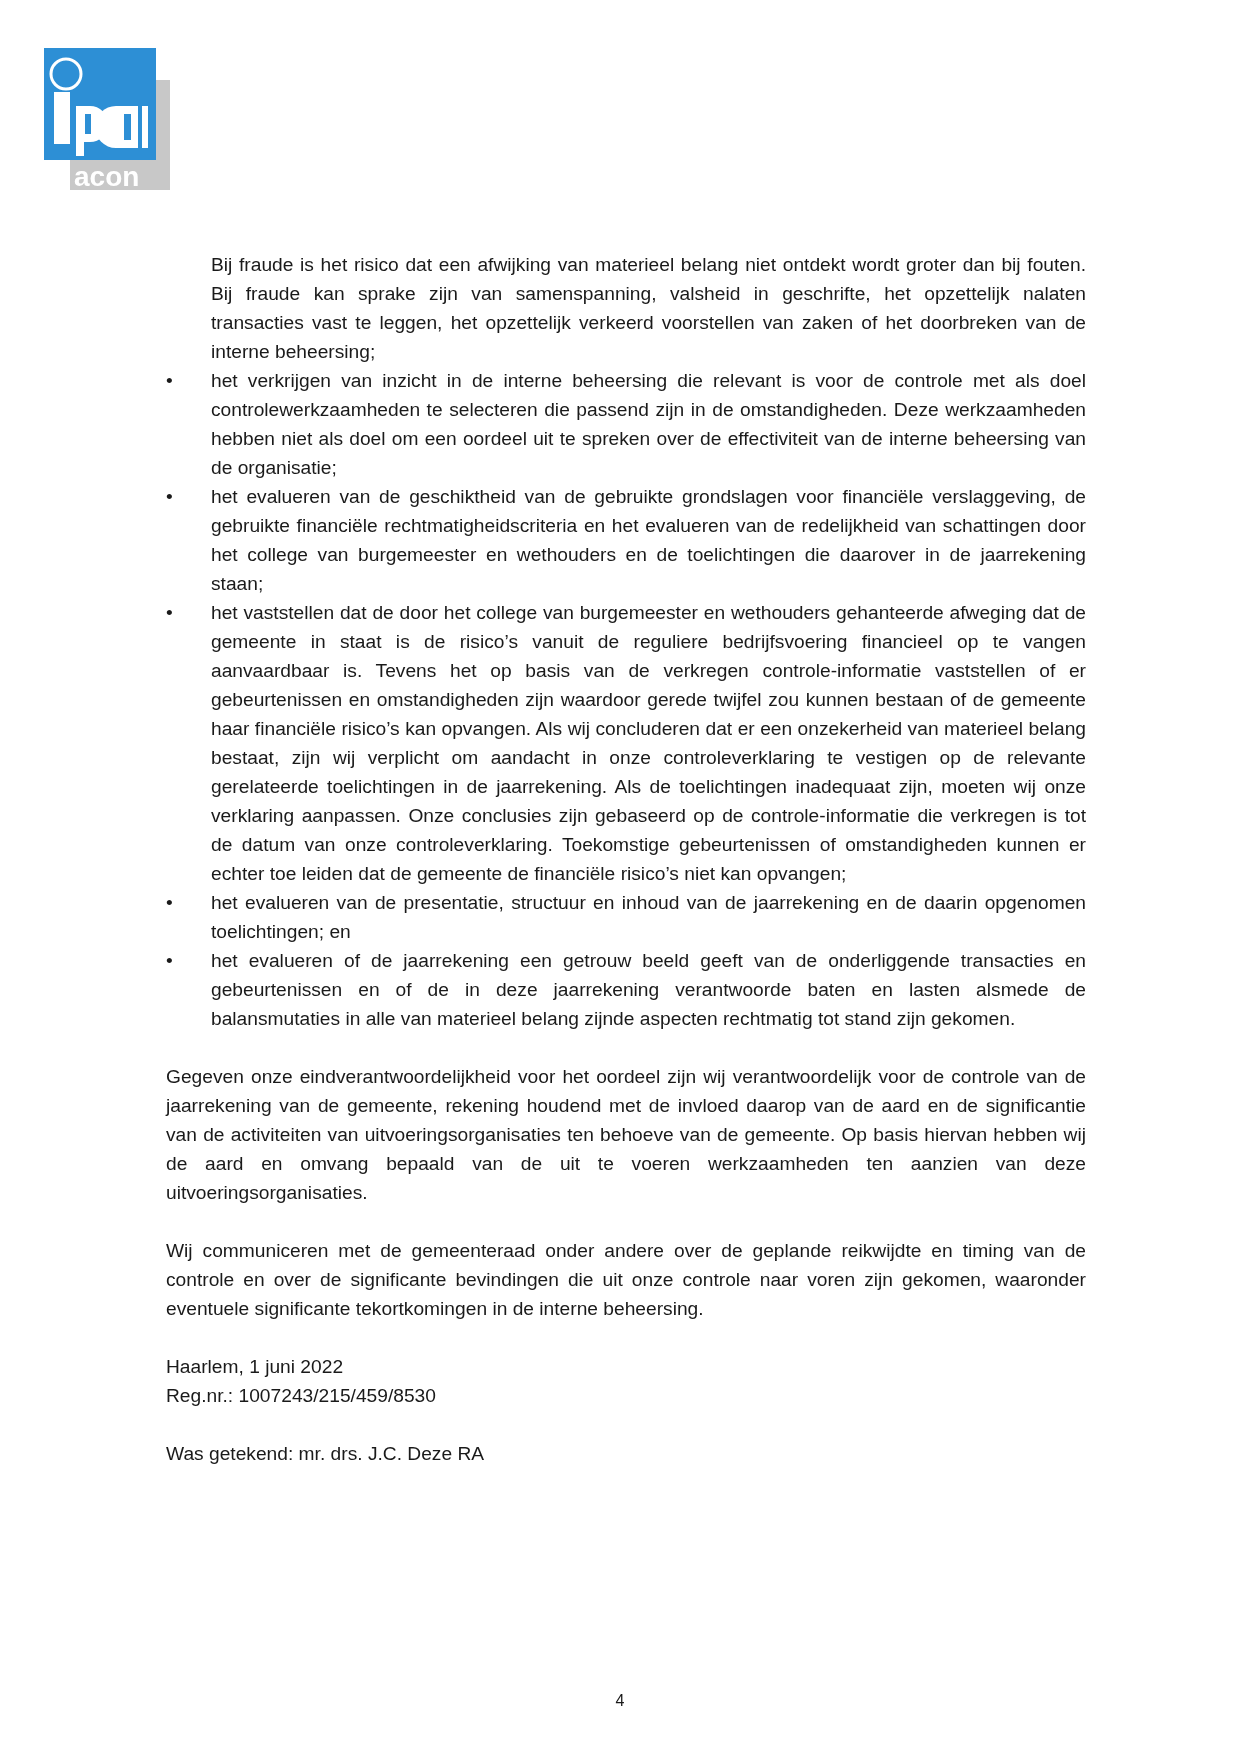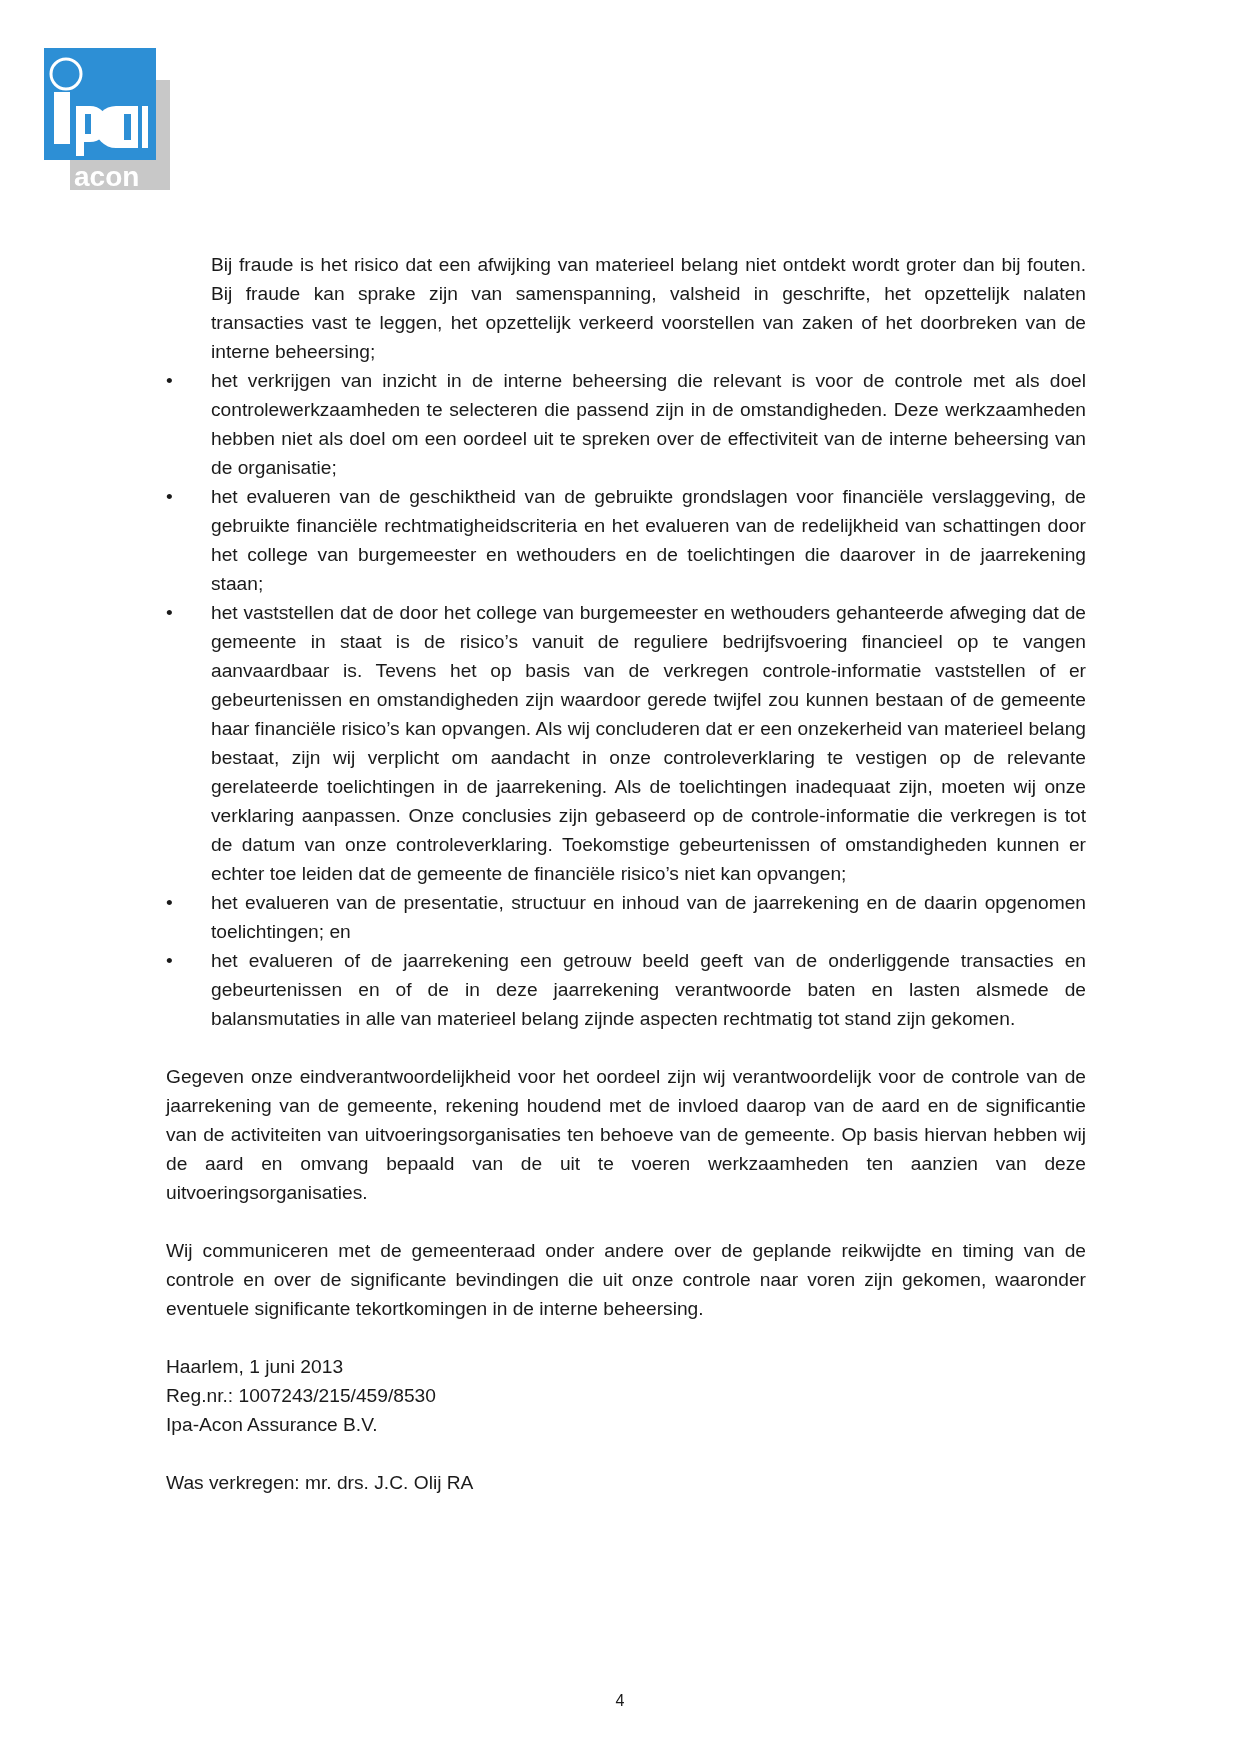--- a/index.html
+++ b/index.html
@@ -44,20 +44,19 @@
     <li><span class="bullet">•</span><span>het evalueren van de geschiktheid van de gebruikte grondslagen voor financiële verslaggeving, de gebruikte financiële rechtmatigheidscriteria en het evalueren van de redelijkheid van schattingen door het college van burgemeester en wethouders en de toelichtingen die daarover in de jaarrekening staan;</span></li>
     <li><span class="bullet">•</span><span>het vaststellen dat de door het college van burgemeester en wethouders gehanteerde afweging dat de gemeente in staat is de risico’s vanuit de reguliere bedrijfsvoering financieel op te vangen aanvaardbaar is. Tevens het op basis van de verkregen controle-informatie vaststellen of er gebeurtenissen en omstandigheden zijn waardoor gerede twijfel zou kunnen bestaan of de gemeente haar financiële risico’s kan opvangen. Als wij concluderen dat er een onzekerheid van materieel belang bestaat, zijn wij verplicht om aandacht in onze controleverklaring te vestigen op de relevante gerelateerde toelichtingen in de jaarrekening. Als de toelichtingen inadequaat zijn, moeten wij onze verklaring aanpassen. Onze conclusies zijn gebaseerd op de controle-informatie die verkregen is tot de datum van onze controleverklaring. Toekomstige gebeurtenissen of omstandigheden kunnen er echter toe leiden dat de gemeente de financiële risico’s niet kan opvangen;</span></li>
     <li><span class="bullet">•</span><span>het evalueren van de presentatie, structuur en inhoud van de jaarrekening en de daarin opgenomen toelichtingen; en</span></li>
     <li><span class="bullet">•</span><span>het evalueren of de jaarrekening een getrouw beeld geeft van de onderliggende transacties en gebeurtenissen en of de in deze jaarrekening verantwoorde baten en lasten alsmede de balansmutaties in alle van materieel belang zijnde aspecten rechtmatig tot stand zijn gekomen.</span></li>
   </ul>
   <div class="gap"></div>
   <p class="p">Gegeven onze eindverantwoordelijkheid voor het oordeel zijn wij verantwoordelijk voor de controle van de jaarrekening van de gemeente, rekening houdend met de invloed daarop van de aard en de significantie van de activiteiten van uitvoeringsorganisaties ten behoeve van de gemeente. Op basis hiervan hebben wij de aard en omvang bepaald van de uit te voeren werkzaamheden ten aanzien van deze uitvoeringsorganisaties.</p>
   <div class="gap"></div>
   <p class="p">Wij communiceren met de gemeenteraad onder andere over de geplande reikwijdte en timing van de controle en over de significante bevindingen die uit onze controle naar voren zijn gekomen, waaronder eventuele significante tekortkomingen in de interne beheersing.</p>
   <div class="gap"></div>
-  <p class="sig">Haarlem, 1 juni 2013</p>
+  <p class="sig">Haarlem, 1 juni 2022</p>
   <p class="sig">Reg.nr.: 1007243/215/459/8530</p>
-  <p class="sig">Ipa-Acon Assurance B.V.</p>
   <div class="gap"></div>
-  <p class="sig">Was verkregen: mr. drs. J.C. Olij RA</p>
+  <p class="sig">Was getekend: mr. drs. J.C. Deze RA</p>
 </div>
 
 <div class="pageno">4</div>
 
 </body></html>

